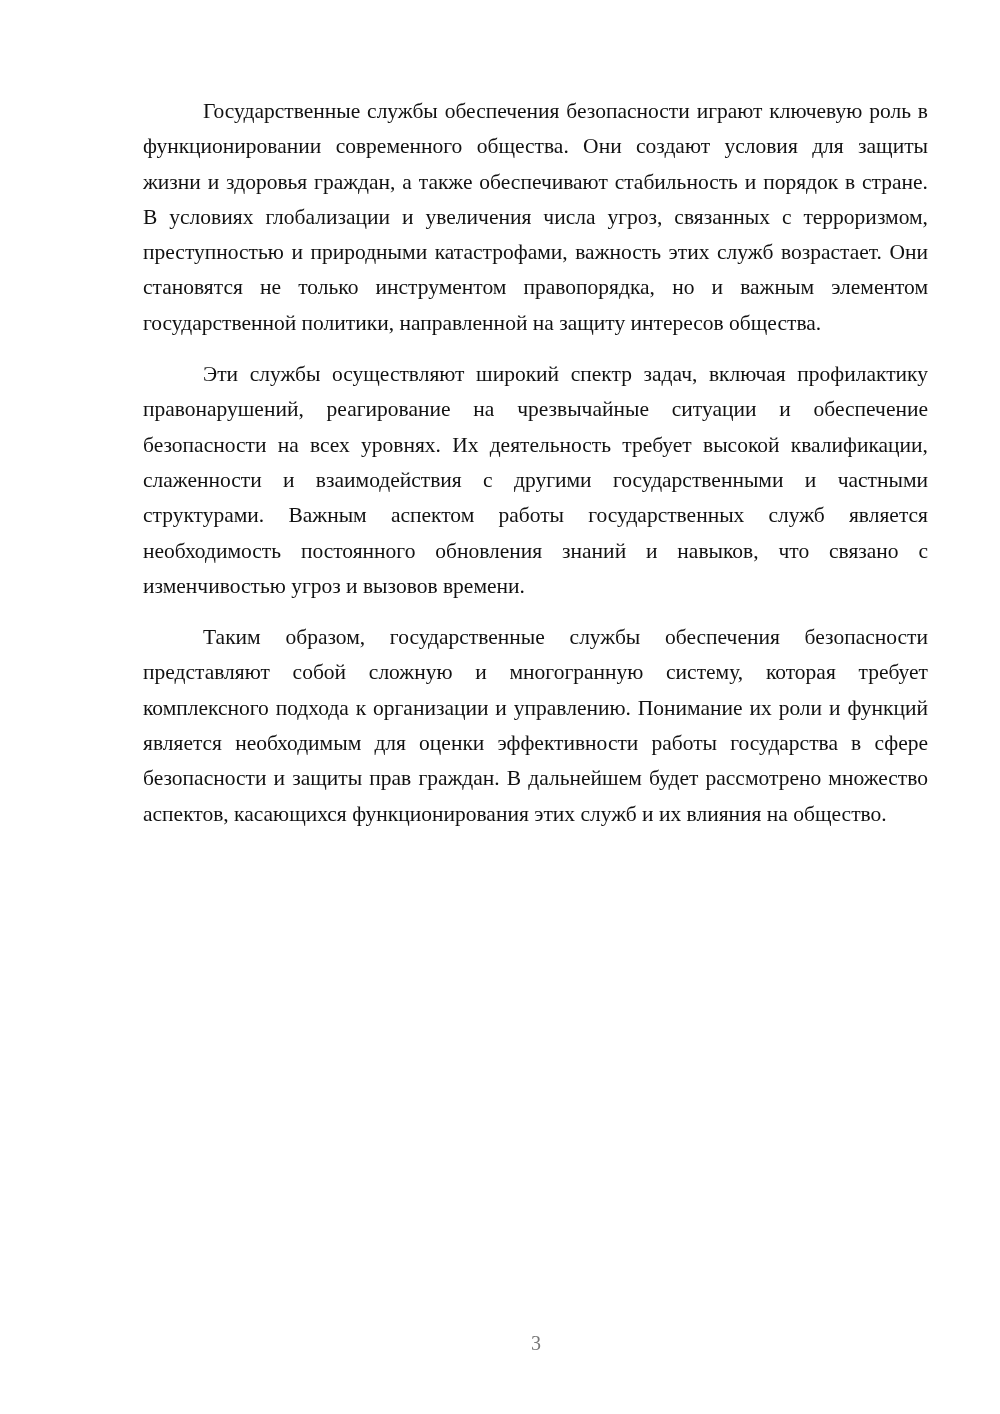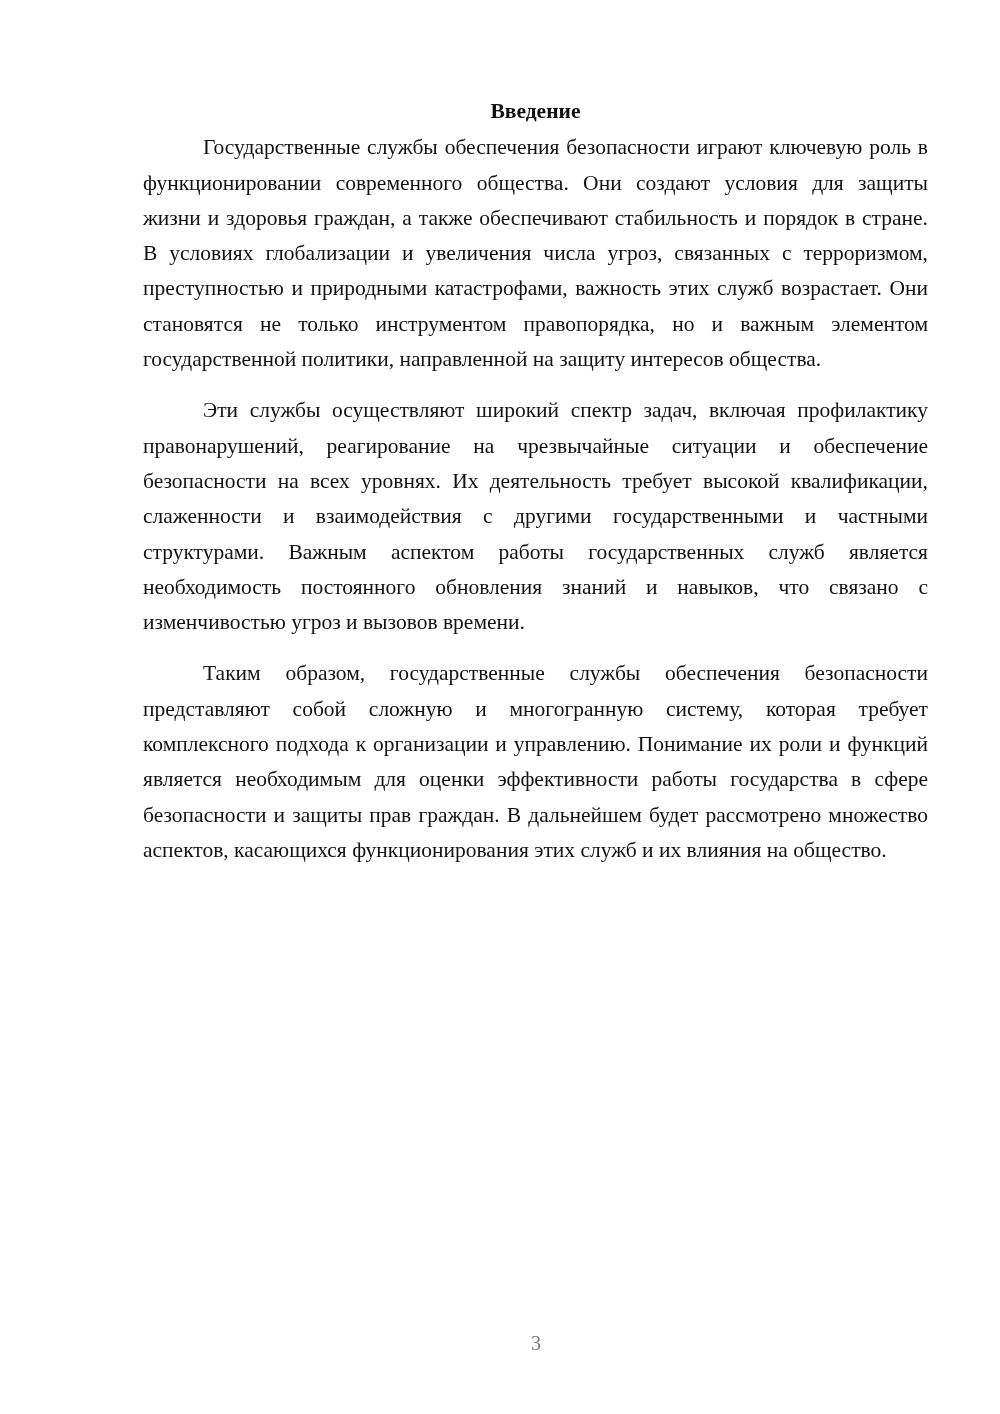--- a/index.html
+++ b/index.html
@@ -25,19 +25,18 @@
       position: absolute; left: 0; width: 1000px; top: 1332px; text-align: center;
       font-family: "Liberation Serif", serif; font-size: 20px; color: #777777;
       padding-left: 72px; box-sizing: border-box;
     }
   </style>
 </head>
 <body>
 
 <div class="page">
   <div class="content">
-    <div class="heading">Введение</div>
     <p class="para">Государственные службы обеспечения безопасности играют ключевую роль в функционировании современного общества. Они создают условия для защиты жизни и здоровья граждан, а также обеспечивают стабильность и порядок в стране. В условиях глобализации и увеличения числа угроз, связанных с терроризмом, преступностью и природными катастрофами, важность этих служб возрастает. Они становятся не только инструментом правопорядка, но и важным элементом государственной политики, направленной на защиту интересов общества.</p>
     <p class="para">Эти службы осуществляют широкий спектр задач, включая профилактику правонарушений, реагирование на чрезвычайные ситуации и обеспечение безопасности на всех уровнях. Их деятельность требует высокой квалификации, слаженности и взаимодействия с другими государственными и частными структурами. Важным аспектом работы государственных служб является необходимость постоянного обновления знаний и навыков, что связано с изменчивостью угроз и вызовов времени.</p>
     <p class="para">Таким образом, государственные службы обеспечения безопасности представляют собой сложную и многогранную систему, которая требует комплексного подхода к организации и управлению. Понимание их роли и функций является необходимым для оценки эффективности работы государства в сфере безопасности и защиты прав граждан. В дальнейшем будет рассмотрено множество аспектов, касающихся функционирования этих служб и их влияния на общество.</p>
   </div>
   <div class="page-number">3</div>
 </div>
 
 </body></html>

